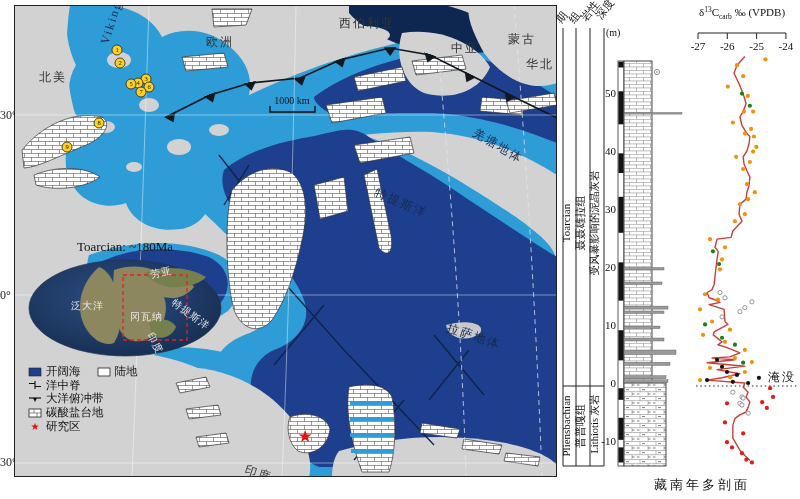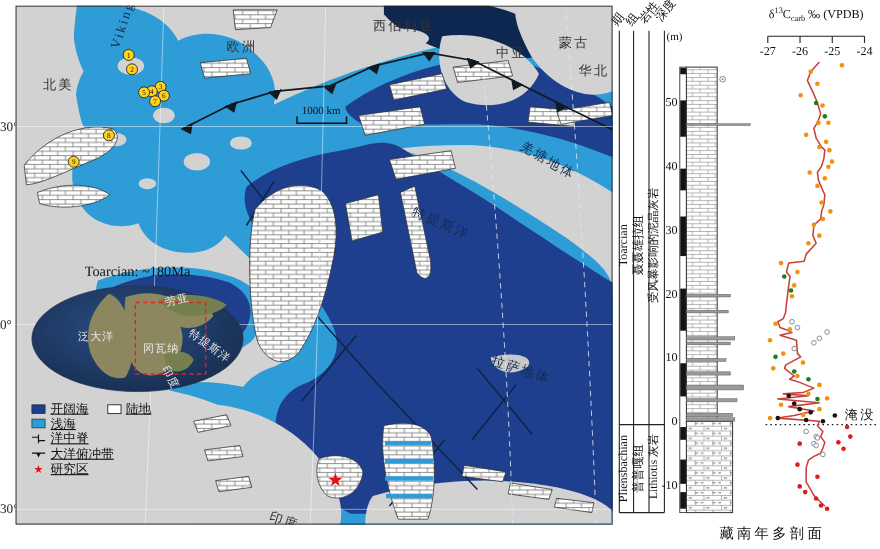--- a/index.html
+++ b/index.html
@@ -16,21 +16,21 @@
   .rot-head{font-size:11px;fill:#111;}
   .unit{font-size:10px;fill:#111;}
   .stage-lbl{font-size:11px;fill:#111;}
   .fm-lbl{font-size:11px;fill:#111;}
   .desc-lbl{font-size:10.5px;fill:#111;}
   .tick-lbl{font-size:11px;fill:#111;}
   .ax-lbl{font-size:11px;fill:#111;}
   .ax-title{font-size:11px;fill:#111;}
   .drown{font-size:12px;fill:#111;letter-spacing:2px;}
   .sec-title{font-size:13px;fill:#111;letter-spacing:3px;}
-  .legend{position:absolute;left:28px;top:365px;font:11.5px "Liberation Serif",serif;color:#111;text-decoration:underline;}
+  .legend{position:absolute;left:28px;top:365px;font:11.5px "Liberation Serif",serif;color:#111;}
   .legend .row{display:flex;align-items:center;height:13.6px;white-space:nowrap;}
   .legend .sw{display:inline-block;margin-right:4px;flex:none;}
   .legend .pair2{margin-left:16px;display:flex;align-items:center;justify-content:flex-end;}
 </style>
 </head>
 <body>
 
 <div id="stage">
 
   <span class="lat" style="top:108px">30°</span>
@@ -210,36 +210,37 @@
       <span>开阔海</span>
       <span class="pair2">
         <svg class="sw" width="14" height="10">
             <rect x="1" y="1" width="12" height="8" fill="#fff" stroke="#222" stroke-width="0.8"></rect>
           </svg>
         <span>陆地</span>
       </span>
     </div>
     <div class="row">
       <svg class="sw" width="14" height="10">
-          <rect x="1" y="1" width="12" height="8" fill="#2e9cd6" stroke="#222" stroke-width="0.6"></rect>
-        </svg>
-      <span>浅海</span>
-    </div>
-    <div class="row">
-      <svg class="sw" width="14" height="10">
           <path d="M1,3.5 H7 M7,6.5 H13 M7,1 V9" stroke="#111" stroke-width="1.1" fill="none"></path>
         </svg>
       <span>洋中脊</span>
     </div>
     <div class="row">
       <svg class="sw" width="14" height="10">
           <path d="M1,4 H13" stroke="#111" stroke-width="1.2"></path>
           <path d="M5,4 L9,4 L7,8 Z" fill="#111"></path>
         </svg>
       <span>大洋俯冲带</span>
+    </div>
+    <div class="row">
+      <svg class="sw" width="14" height="10">
+          <rect x="1" y="1" width="12" height="8" fill="#fff" stroke="#222" stroke-width="0.8"></rect>
+          <path d="M1,5 H13 M6,1 V5 M9,5 V9" stroke="#444" stroke-width="0.6"></path>
+        </svg>
+      <span>碳酸盐台地</span>
     </div>
     <div class="row">
       <svg class="sw" width="14" height="10">
           <text x="7" y="9" text-anchor="middle" font-size="10" fill="#e01414">★</text>
         </svg>
       <span>研究区</span>
     </div>
   </div>
 
   <svg style="position:absolute;left:556px;top:0" width="244" height="499" viewBox="0 0 244 499">

